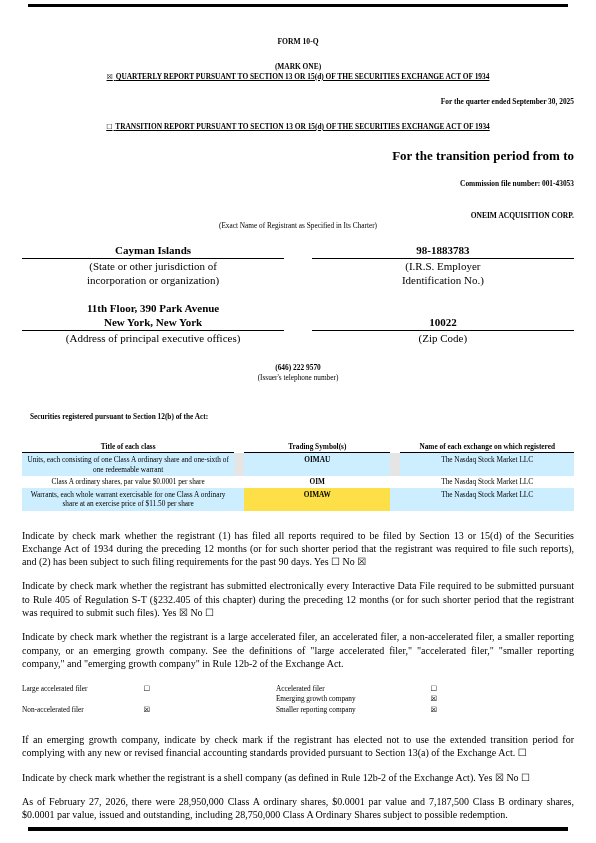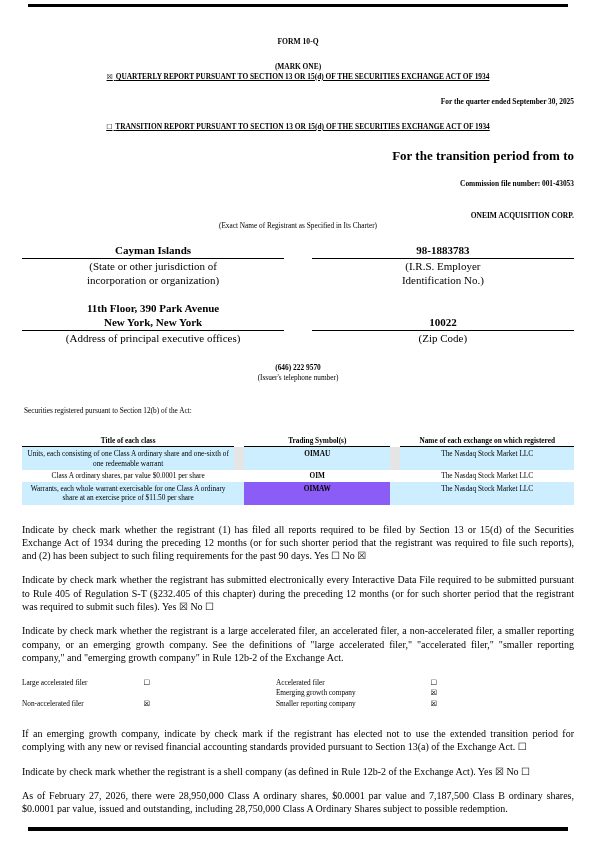--- a/index.html
+++ b/index.html
@@ -83,23 +83,23 @@
   .col-left { width: 47.5%; }
   .col-mid  { width: 5%; }
   .col-right{ width: 47.5%; }
   .val { font-weight: bold; padding-bottom: 1px; }
   .ruled { border-bottom: 1.6px solid #000; }
   .cap { padding-top: 1px; line-height: 1.3; }
 
   .phone { font-weight: bold; }
 
   .sec-reg {
-    font-weight: normal;
-    font-size: 7.3px;
-    margin: 2px;
+    font-weight: bold;
+    font-size: 7.3px;
+    margin: 8px;
   }
 
   
   .sec-table {
     width: 100%;
     border-collapse: collapse;
     table-layout: fixed;
     margin-top: 20px;
   }
   .sec-table th {
@@ -273,21 +273,21 @@
         <tr>
           <td>Class A ordinary shares, par value $0.0001 per share</td>
           <td class="spacer"></td>
           <td class="sym">OIM</td>
           <td class="spacer"></td>
           <td>The Nasdaq Stock Market LLC</td>
         </tr>
         <tr class="hl" style="background: rgb(204, 238, 255);">
           <td style="background: rgb(204, 238, 255);">Warrants, each whole warrant exercisable for one Class A ordinary share at an exercise price of $11.50 per share</td>
           <td class="spacer"></td>
-          <td class="sym" style="background: #8b5cf6;">OIMAW</td>
+          <td class="sym" style="background: #fde047;">OIMAW</td>
           <td class="spacer"></td>
           <td style="background: rgb(204, 238, 255);">The Nasdaq Stock Market LLC</td>
         </tr>
       </tbody>
     </table>
 
     <div class="gap-md"></div>
     <div class="gap-sm"></div>
 
     <p class="para">Indicate by check mark whether the registrant (1) has filed all reports required to be filed by Section 13 or 15(d) of the Securities Exchange Act of 1934 during the preceding 12 months (or for such shorter period that the registrant was required to file such reports), and (2) has been subject to such filing requirements for the past 90 days. Yes ☐ No ☒</p>

